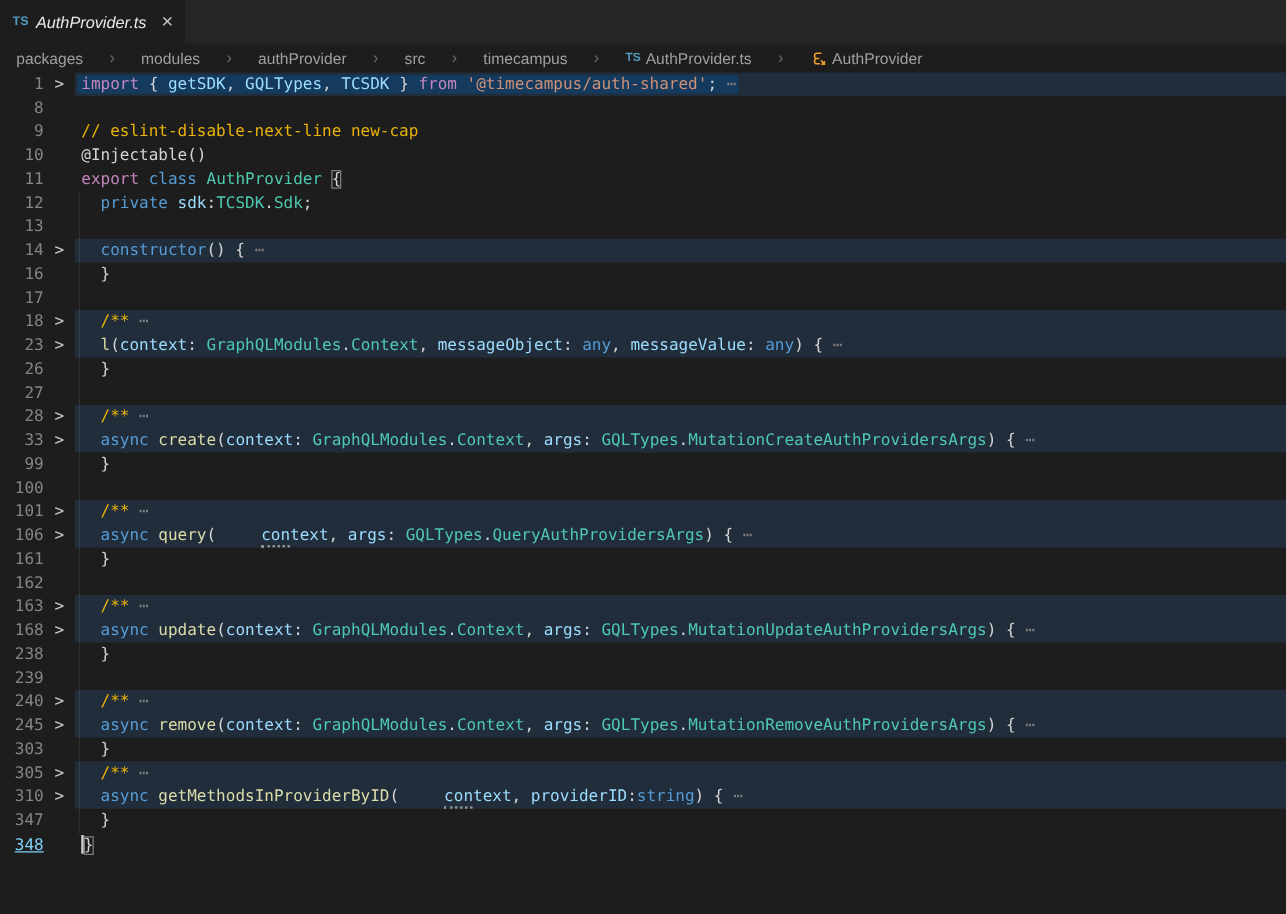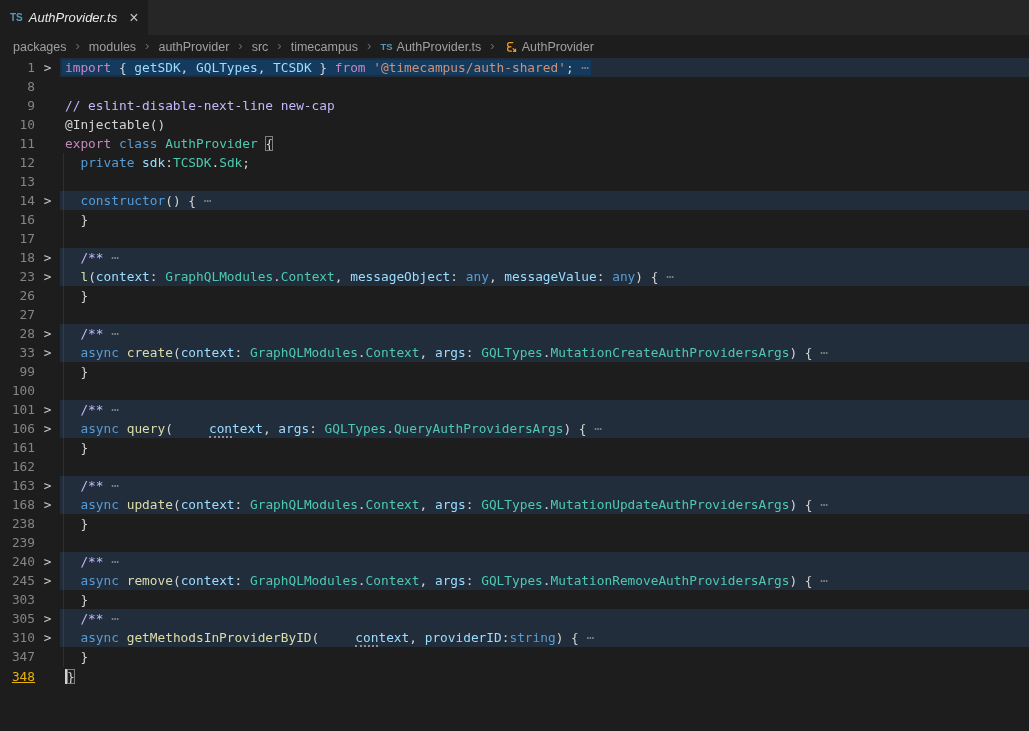--- a/index.html
+++ b/index.html
@@ -7,45 +7,45 @@
               font-family:"Liberation Sans", sans-serif; }
 
   
   .tabbar { height:35px; width:100%; background:#262627; display:flex; align-items:stretch; }
   .tab { width:148px; background:#1d1d1d; display:flex; align-items:center; padding:0 10px; gap:6px; cursor:pointer; }
   .tab-ts-icon { color:#519aba; font-weight:bold; font-size:10px; letter-spacing:0; }
   .tab-title { color:#e9e9e9; font-size:13px; font-style:italic; white-space:nowrap; }
   .tab-close { color:#c5c5c5; font-size:16px; line-height:1; margin-left:6px; }
 
   
-  .crumbs { height:23px; background:#1d1d1d; display:flex; align-items:center; padding-left:13px; gap:9px; }
+  .crumbs { height:23px; background:#1d1d1d; display:flex; align-items:center; padding-left:13px; gap:21px; }
   .crumb { color:#9f9f9f; font-size:12.5px; display:flex; align-items:center; gap:4px; cursor:pointer; }
   .crumb-sep { color:#6b6b6b; font-size:13px; margin-top:-2px; }
   .crumb .ts { color:#519aba; font-weight:bold; font-size:9.5px; }
   .crumb svg { display:block; }
 
   
   .editor { position:relative; }
   .row { height:19.03px; line-height:19.03px; display:flex; font-family:"DejaVu Sans Mono","Liberation Mono",monospace; font-size:12.8px; white-space:pre; }
   .gutter { width:60px; flex:none; display:flex; }
   .ln { width:35px; text-align:right; color:#858585; flex:none; }
-  .ln.active { color:#eab308;text-decoration:underline; }
+  .ln.active { color:#7dd3fc;text-decoration:underline; }
   .chev { width:25px; text-align:center; color:#c5c5c5; flex:none; font-size:12.8px; cursor:pointer; }
   .code { flex:1; position:relative; padding-left:5px; }
   .row.hl .code { background:#212d3b; }
   .sel { background:#143a5e; margin-left:-3px; padding:0 2px 0 3px; }
   .guide { position:absolute; left:3px; top:0; bottom:0; width:1px; background:rgba(255,255,255,.08); }
 
   .kw   { color:#C586C0; }
   .kw2  { color:#569CD6;margin-top:36px; }
   .fn   { color:#DCDCAA; }
   .var  { color:#9CDCFE; }
   .type { color:#4EC9B0; }
   .str  { color:#CE9178; }
-  .cm   { color:#c4b5fd; }
+  .cm   { color:#eab308; }
   .pun  { color:#D4D4D4; }
   .el   { color:#7f7f7f; }
   .u    { border-bottom:2px dotted rgba(210,210,210,.6);margin-left:36px; }
   .box  { outline:1px solid #7f7f7f; outline-offset:-1px; }
   .cur  { display:inline-block; width:0; height:15px; border-left:2px solid #d0d0d0; vertical-align:-3px; }
 </style>
 </head>
 <body>
 
 <div class="tabbar">

